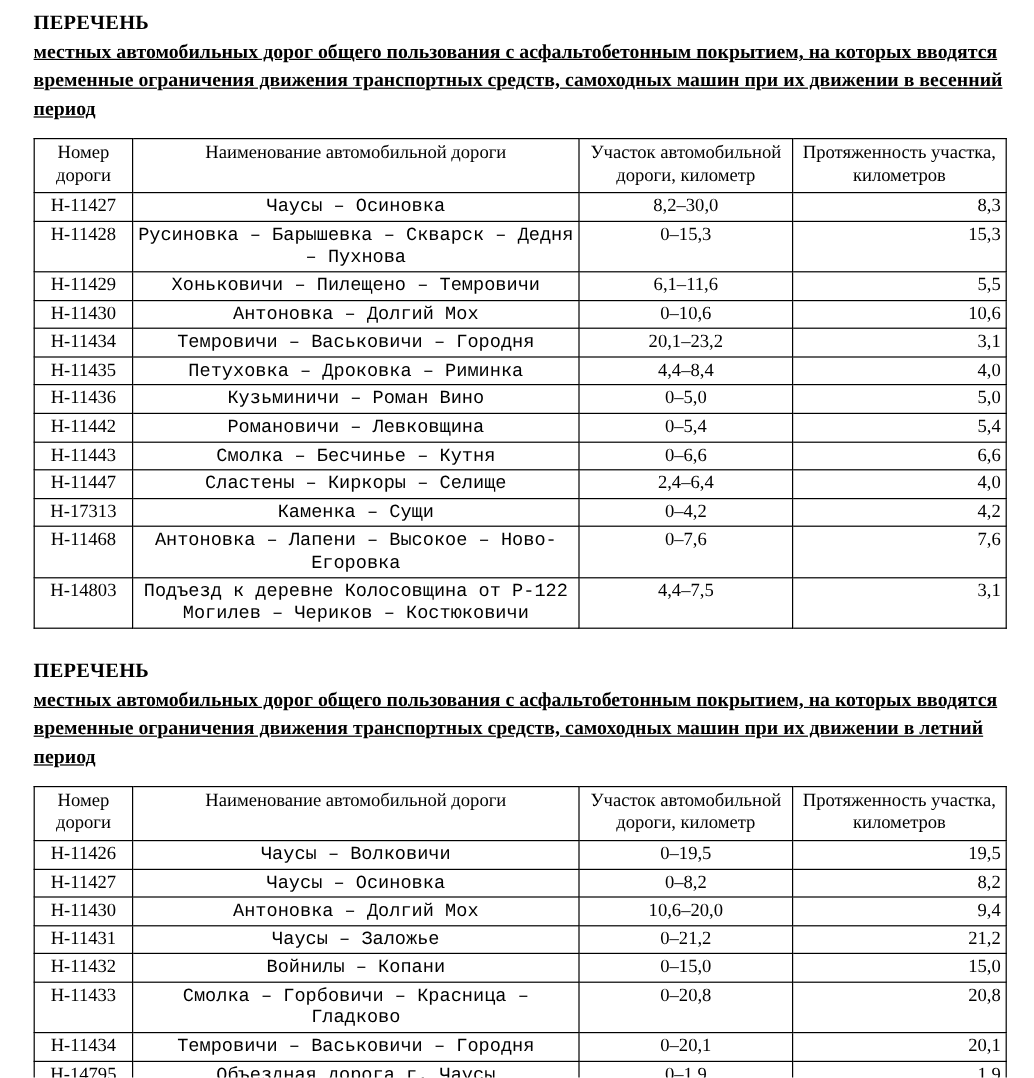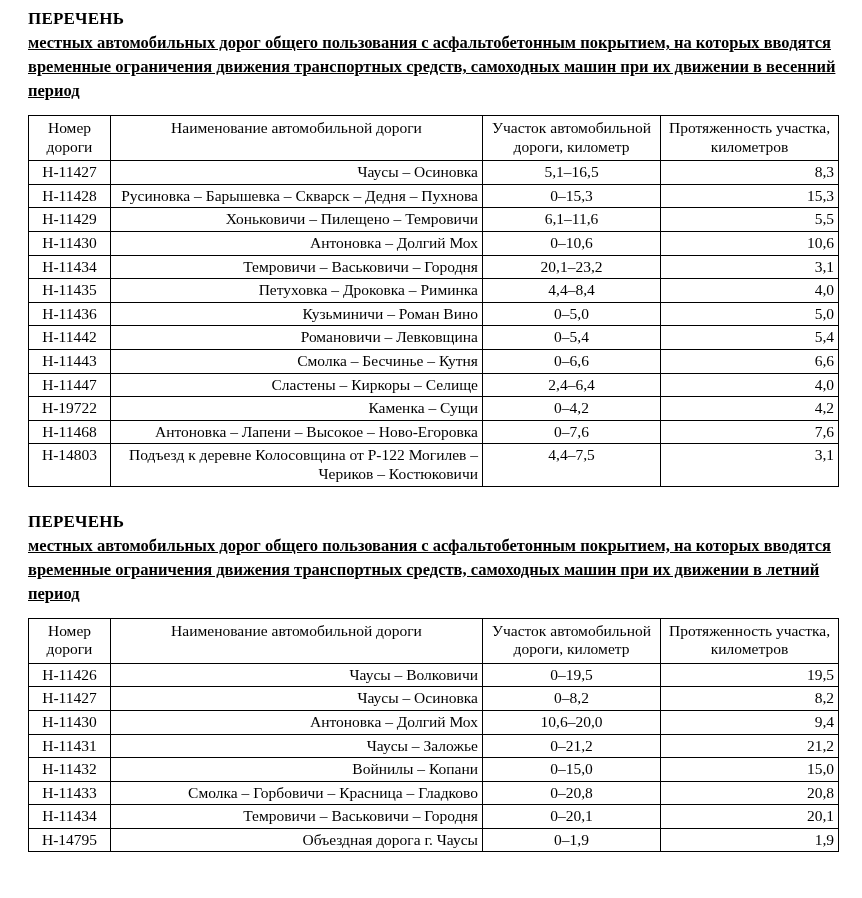--- a/index.html
+++ b/index.html
@@ -62,21 +62,21 @@
     font-weight: normal;
     padding: 3px 0 4px;
     line-height: 1.2;
   }
   col.c-num   { width: 82px; }
   col.c-name  { width: 372px; }
   col.c-seg   { width: 178px; }
   col.c-len   { width: 178px; }
 
   td.num  { text-align: center; padding-left: 6px; white-space: nowrap; }
-  td.name { text-align: right; padding-left: 5px; }
+  td.name { text-align: center; padding-left: 5px; font-family: Liberation Mono, monospace; }
   td.seg  { text-align: center; }
   td.len  { text-align: right; }
 </style>
 </head>
 <body>
 
 <div class="page">
 
   <div class="section section-1">
     <div class="heading-block">
@@ -96,21 +96,21 @@
           <th>Номер дороги</th>
           <th>Наименование автомобильной дороги</th>
           <th>Участок автомобильной дороги, километр</th>
           <th>Протяженность участка, километров</th>
         </tr>
       </thead>
       <tbody>
         <tr>
           <td class="num">Н-11427</td>
           <td class="name">Чаусы – Осиновка</td>
-          <td class="seg">5,1–16,5</td>
+          <td class="seg">8,2–30,0</td>
           <td class="len">8,3</td>
         </tr>
         <tr>
           <td class="num">Н-11428</td>
           <td class="name">Русиновка – Барышевка – Скварск – Дедня – Пухнова</td>
           <td class="seg">0–15,3</td>
           <td class="len">15,3</td>
         </tr>
         <tr>
           <td class="num">Н-11429</td>
@@ -154,21 +154,21 @@
           <td class="seg">0–6,6</td>
           <td class="len">6,6</td>
         </tr>
         <tr>
           <td class="num">Н-11447</td>
           <td class="name">Сластены – Киркоры – Селище</td>
           <td class="seg">2,4–6,4</td>
           <td class="len">4,0</td>
         </tr>
         <tr>
-          <td class="num">Н-19722</td>
+          <td class="num">Н-17313</td>
           <td class="name">Каменка – Сущи</td>
           <td class="seg">0–4,2</td>
           <td class="len">4,2</td>
         </tr>
         <tr>
           <td class="num">Н-11468</td>
           <td class="name">Антоновка – Лапени – Высокое – Ново-Егоровка</td>
           <td class="seg">0–7,6</td>
           <td class="len">7,6</td>
         </tr>

